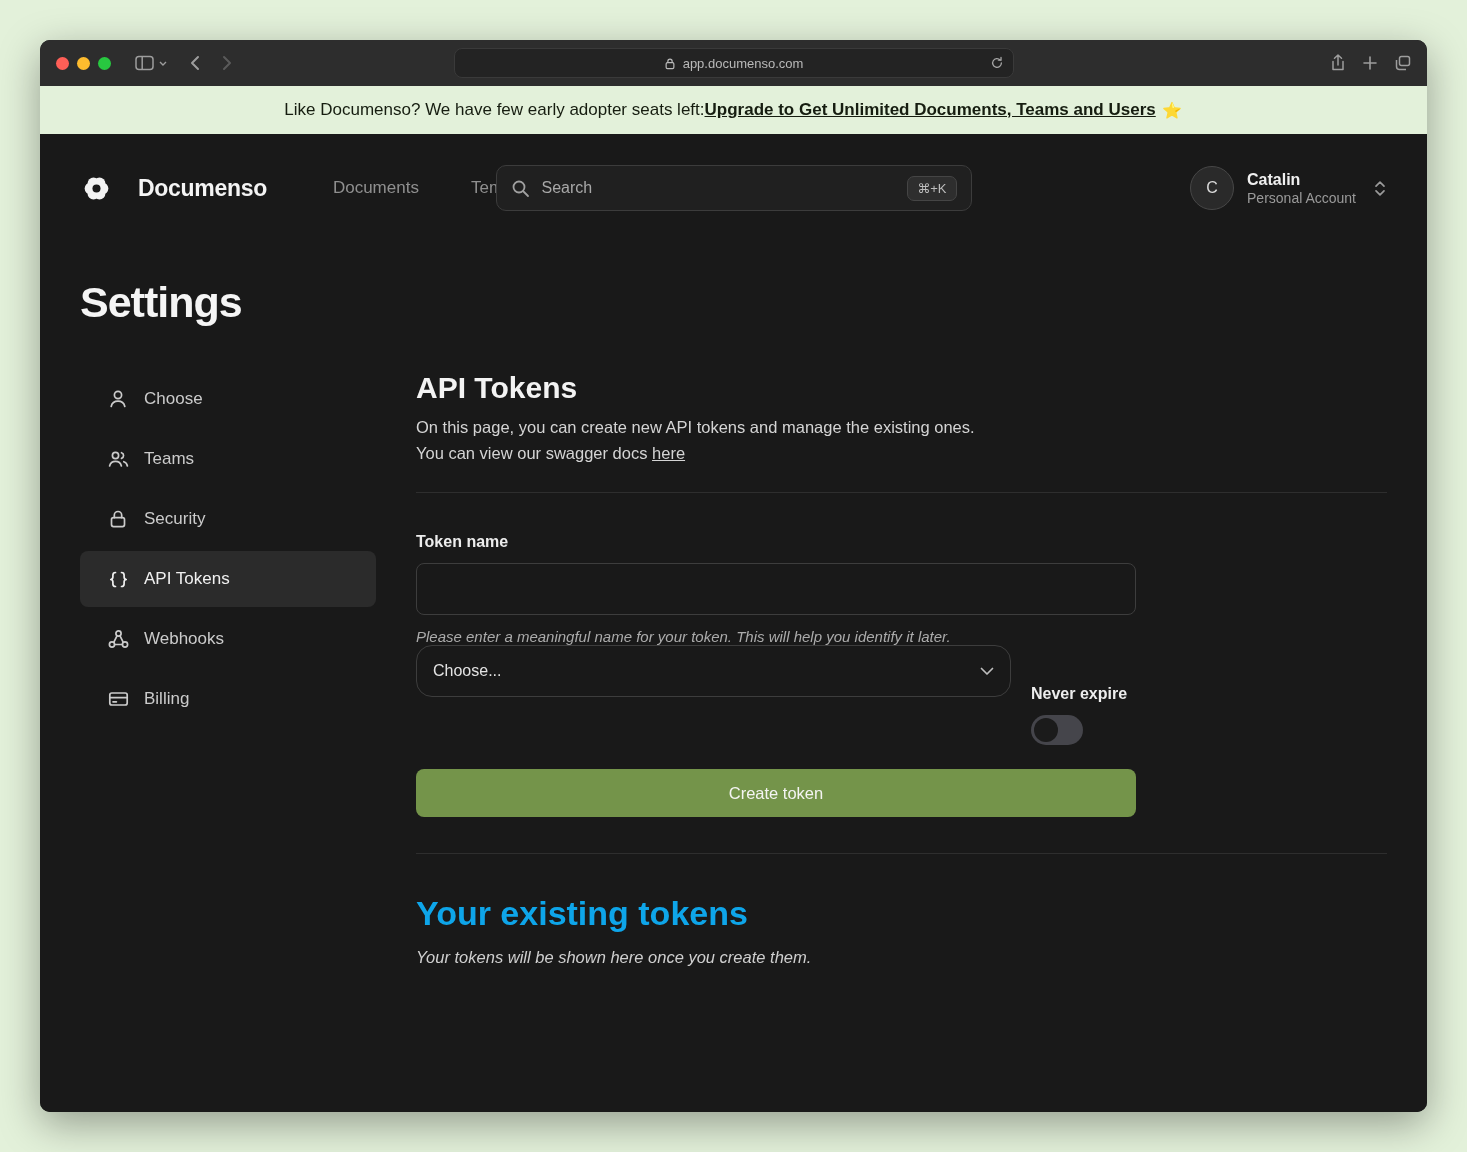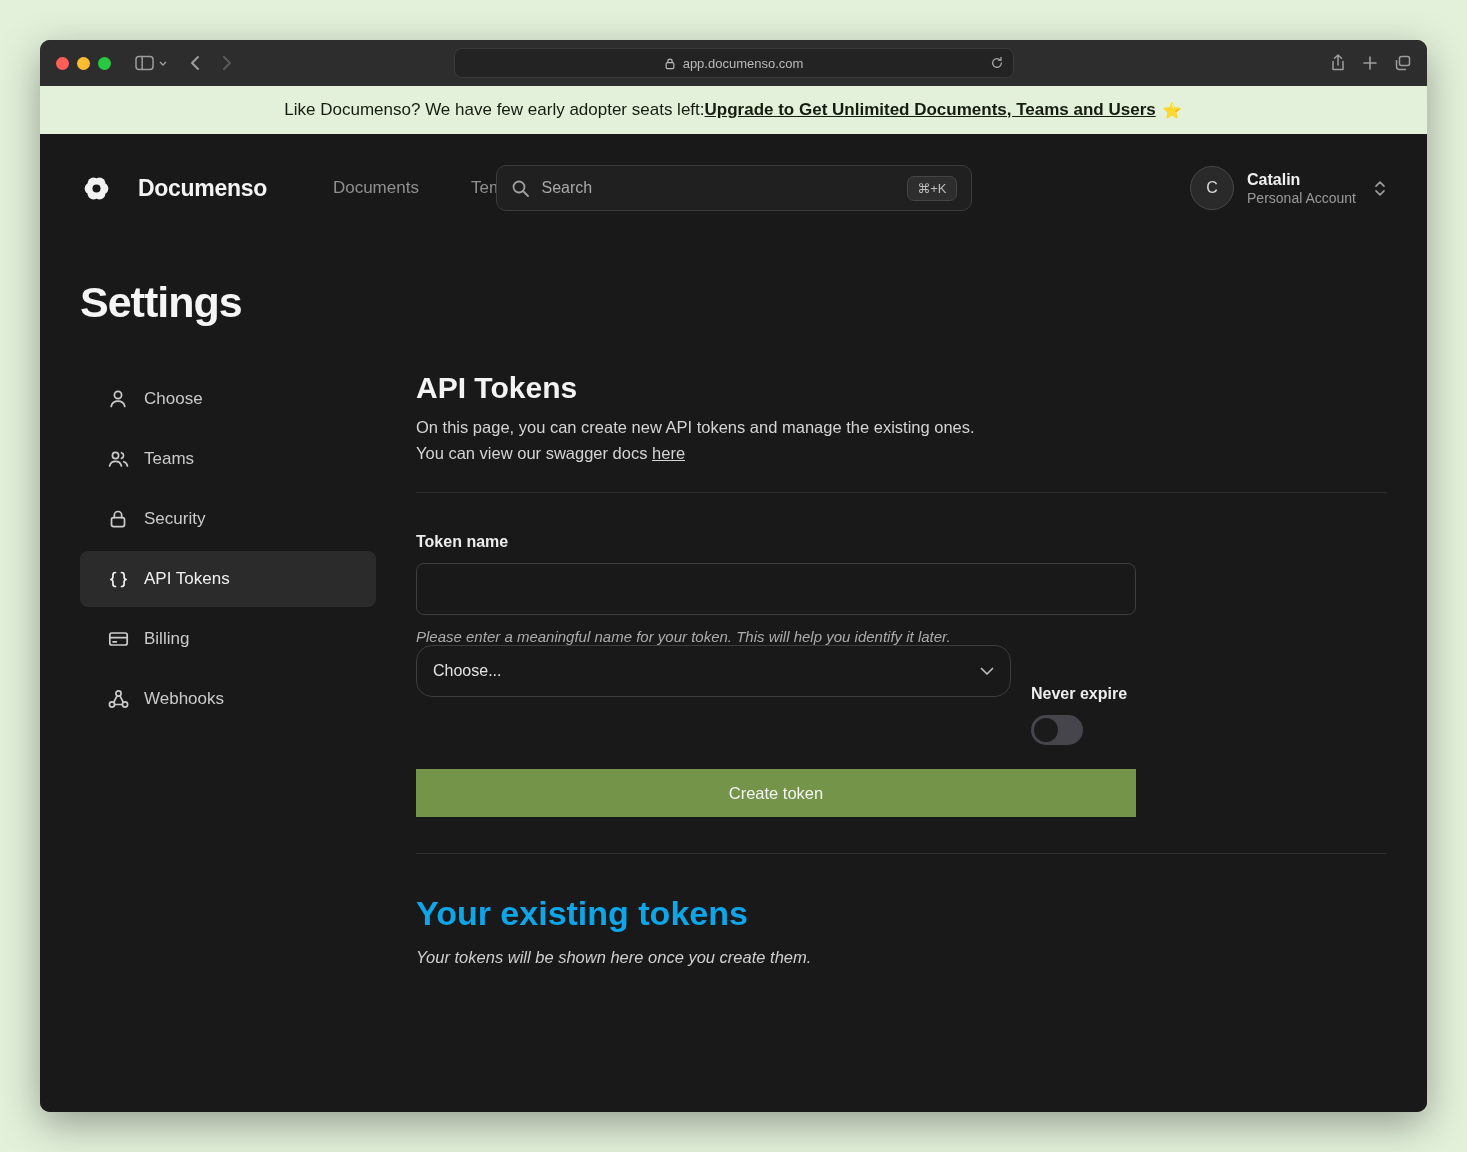--- a/index.html
+++ b/index.html
@@ -114,21 +114,21 @@
   .toggle {
     margin-top: 12px; width: 52px; height: 30px; border-radius: 15px;
     background: #45454b; position: relative; cursor: pointer;
   }
   .toggle .knob {
     position: absolute; left: 3px; top: 3px; width: 24px; height: 24px;
     border-radius: 50%; background: #1b1b1b;
   }
   .primary-btn {
     margin-top: 24px; width: 720px; height: 48px;
-    background: #74944a; border: none; border-radius: 0;
+    background: #74944a; border: none; border-radius: 8px;
     color: #f4f4f2; font-size: 16.5px; font-weight: 500; cursor: pointer;
     font-family: "Liberation Sans", "DejaVu Sans", sans-serif;
   }
   .divider2 { border: none; border-top: 1px solid #2e2e2e; margin-top: 36px; }
   .existing-title { margin-top: 40px; font-size: 34px; font-weight: 700; color: #0ea5e9; }
   .existing-empty { margin-top: 15px; font-style: italic; font-size: 16.5px; color: #cfcfcf; }
   svg { display: block; }
 </style>
 </head>
 <body>
@@ -292,39 +292,39 @@
             <svg width="21" height="19" viewBox="0 0 21 19" fill="none" stroke="currentColor" stroke-width="1.7" stroke-linecap="round" stroke-linejoin="round">
                 <path d="M7.5 2.5c-2 0-2.6 1-2.6 2.6v2c0 1.5-.8 2.2-2.1 2.4 1.3.2 2.1.9 2.1 2.4v2c0 1.6.6 2.6 2.6 2.6"></path>
                 <path d="M13.5 2.5c2 0 2.6 1 2.6 2.6v2c0 1.5.8 2.2 2.1 2.4-1.3.2-2.1.9-2.1 2.4v2c0 1.6-.6 2.6-2.6 2.6"></path>
               </svg>
           </span>
           <span>API Tokens</span>
         </div>
         <div class="side-item">
           <span class="sicon">
             <svg width="21" height="20" viewBox="0 0 21 20" fill="none" stroke="currentColor" stroke-width="1.7" stroke-linecap="round">
-                <rect x="1.8" y="4" width="17.4" height="12" rx="2"></rect>
-                <path d="M1.8 8.6h17.4"></path>
-                <path d="M5 12.8h3.4"></path>
-              </svg>
-          </span>
-          <span>Billing</span>
-        </div>
-        <div class="side-item">
-          <span class="sicon">
-            <svg width="21" height="20" viewBox="0 0 21 20" fill="none" stroke="currentColor" stroke-width="1.7" stroke-linecap="round">
                 <circle cx="10.5" cy="4.5" r="2.6"></circle>
                 <circle cx="4" cy="15.5" r="2.6"></circle>
                 <circle cx="17" cy="15.5" r="2.6"></circle>
                 <path d="M9 6.8 6 12.9"></path>
                 <path d="M12 6.8l3 6.1"></path>
                 <path d="M6.6 15.5h7.8"></path>
               </svg>
           </span>
           <span>Webhooks</span>
+        </div>
+        <div class="side-item">
+          <span class="sicon">
+            <svg width="21" height="20" viewBox="0 0 21 20" fill="none" stroke="currentColor" stroke-width="1.7" stroke-linecap="round">
+                <rect x="1.8" y="4" width="17.4" height="12" rx="2"></rect>
+                <path d="M1.8 8.6h17.4"></path>
+                <path d="M5 12.8h3.4"></path>
+              </svg>
+          </span>
+          <span>Billing</span>
         </div>
       </nav>
 
       <main class="main">
         <h2 class="main-title">API Tokens</h2>
         <p class="desc">
           <span>On this page, you can create new API tokens and manage the existing ones.</span><br>
           <span>You can view our swagger docs </span><a>here</a>
         </p>
         <hr class="divider">

